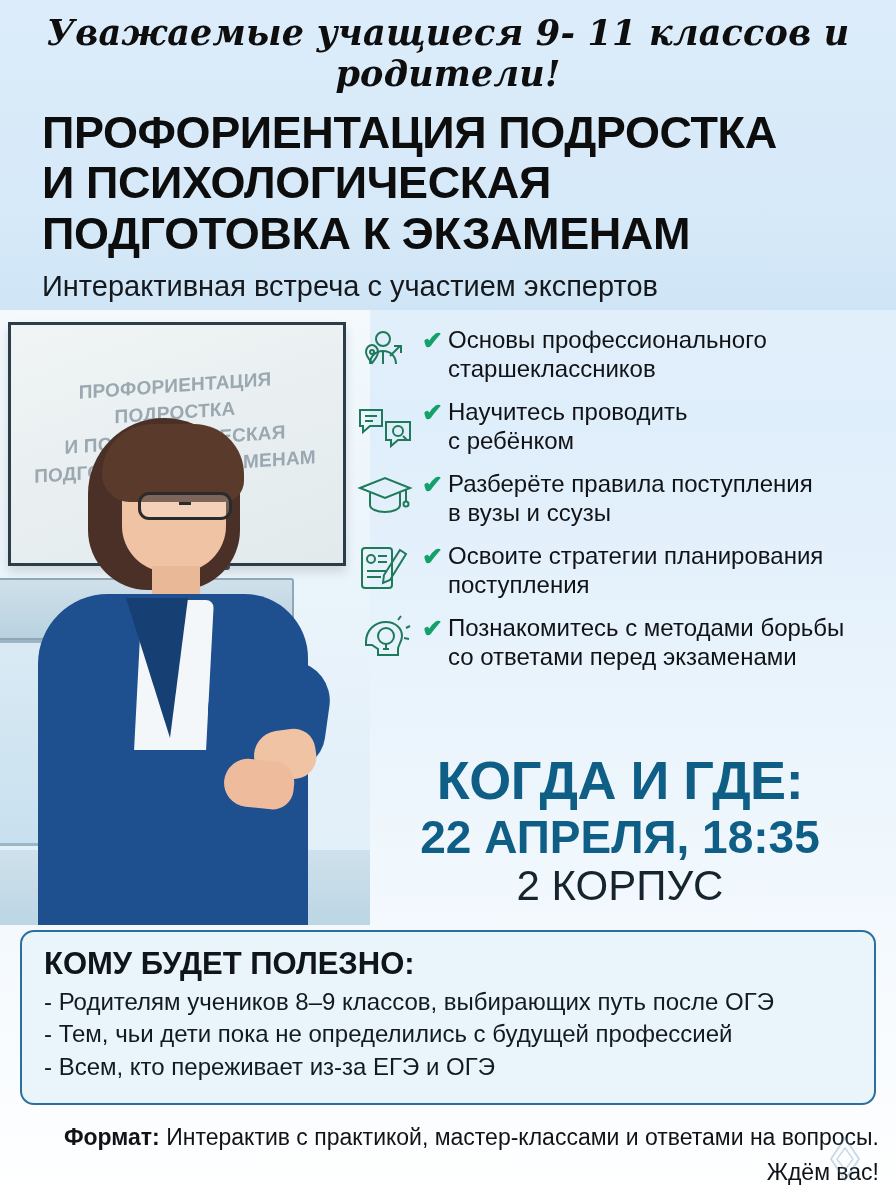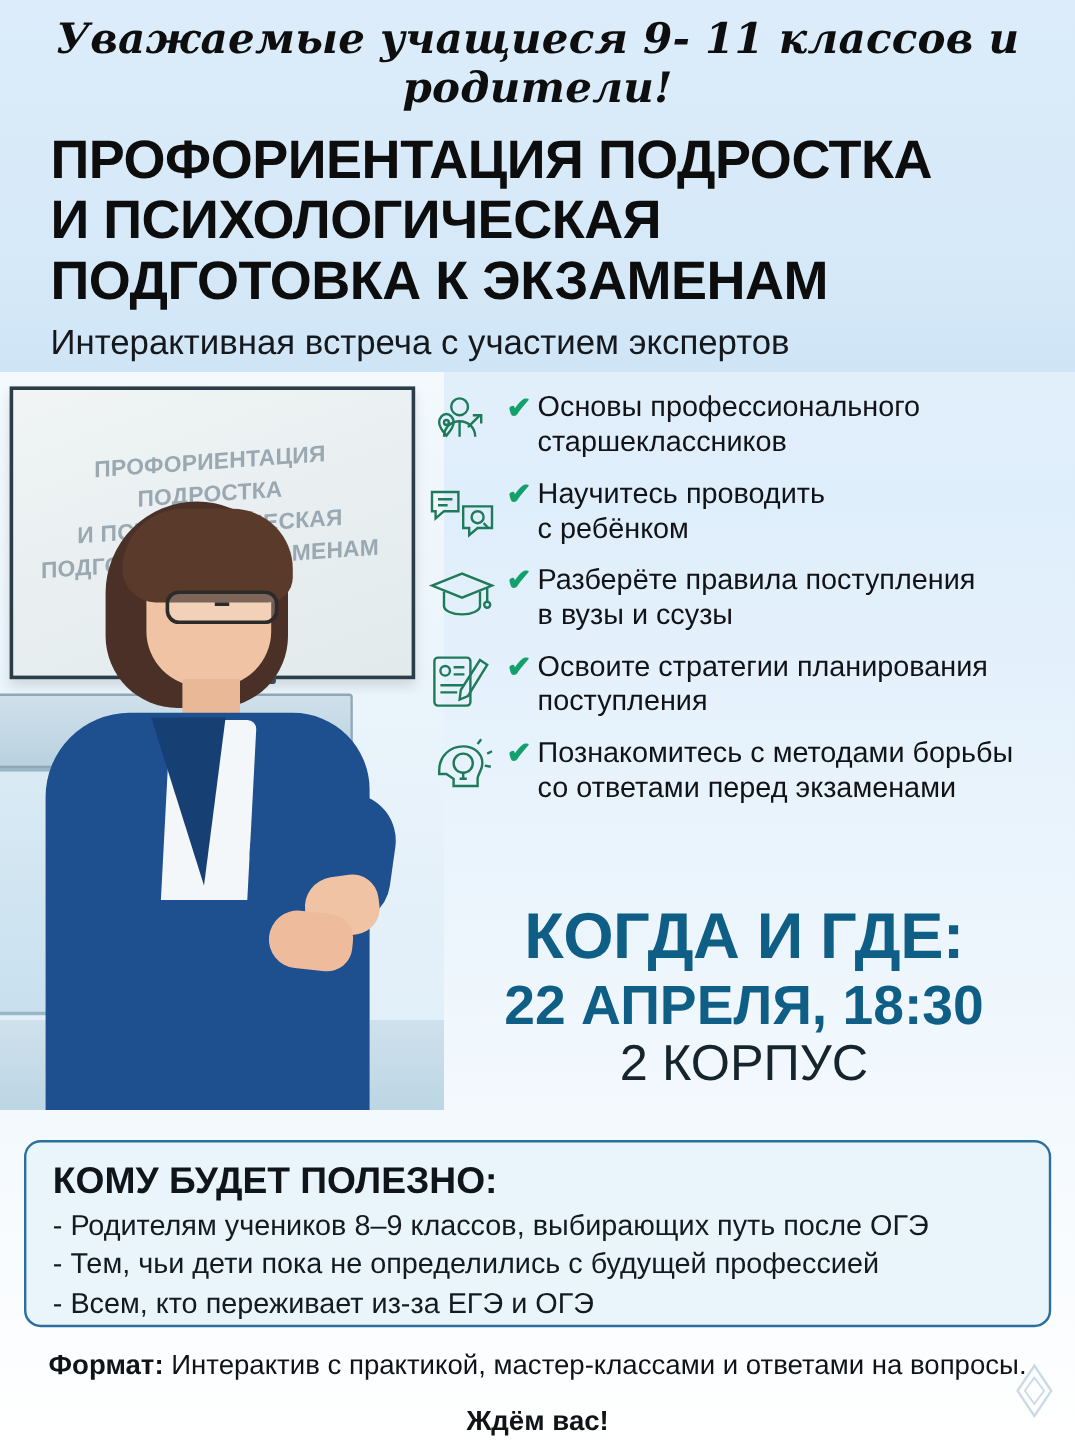--- a/index.html
+++ b/index.html
@@ -249,55 +249,54 @@
     margin-top: 2px;
     line-height: 1.1;
   }
 
   
   .audience {
     position: absolute;
     left: 20px;
     top: 930px;
     width: 856px;
-    height: 156px;
+    height: 175px;
     background: #e9f4fb;
     border: 2px solid #2b6f9e;
     border-radius: 14px;
     box-sizing: border-box;
     padding: 14px 22px 10px 22px;
-    margin-top: 20px;
   }
   .audience-title {
     font-size: 31px;
     font-weight: bold;
     color: #10151a;
     margin-bottom: 4px;
   }
   .audience-item {
     font-size: 24px;
     color: #131a20;
     line-height: 1.35;
   }
 
   
   .footer {
     position: absolute;
-    left: 0; right: 0;
+    left: 0; right: 17px;
     top: 1122px;
     height: 78px;
-    text-align: center;
+    text-align: right;
   }
   .footer-line {
     font-size: 23px;
     color: #101418;
     line-height: 1.35;
   }
   .footer-line b { font-weight: bold; }
-  .footer-line2 { margin-top: 16px; font-weight: bold; }
+  .footer-line2 { margin-top: 4px; }
   .corner-mark {
     position: absolute;
     right: 16px;
     bottom: 18px;
     width: 36px;
     height: 46px;
     opacity: 0.28;
   }
 </style>
 </head>
@@ -426,21 +425,21 @@
       <div class="benefit-check">✔</div>
       <div class="benefit-text">
         <div>Познакомитесь с методами борьбы</div>
         <div>со ответами перед экзаменами</div>
       </div>
     </div>
   </div>
 
   <div class="whenwhere">
     <div class="ww-title">КОГДА И ГДЕ:</div>
-    <div class="ww-date">22 АПРЕЛЯ, 18:30</div>
+    <div class="ww-date">22 АПРЕЛЯ, 18:35</div>
     <div class="ww-place">2 КОРПУС</div>
   </div>
 
   <div class="audience">
     <div class="audience-title">КОМУ БУДЕТ ПОЛЕЗНО:</div>
     <div class="audience-item">- Родителям учеников 8–9 классов, выбирающих путь после ОГЭ</div>
     <div class="audience-item">- Тем, чьи дети пока не определились с будущей профессией</div>
     <div class="audience-item">- Всем, кто переживает из-за ЕГЭ и ОГЭ</div>
   </div>
 

